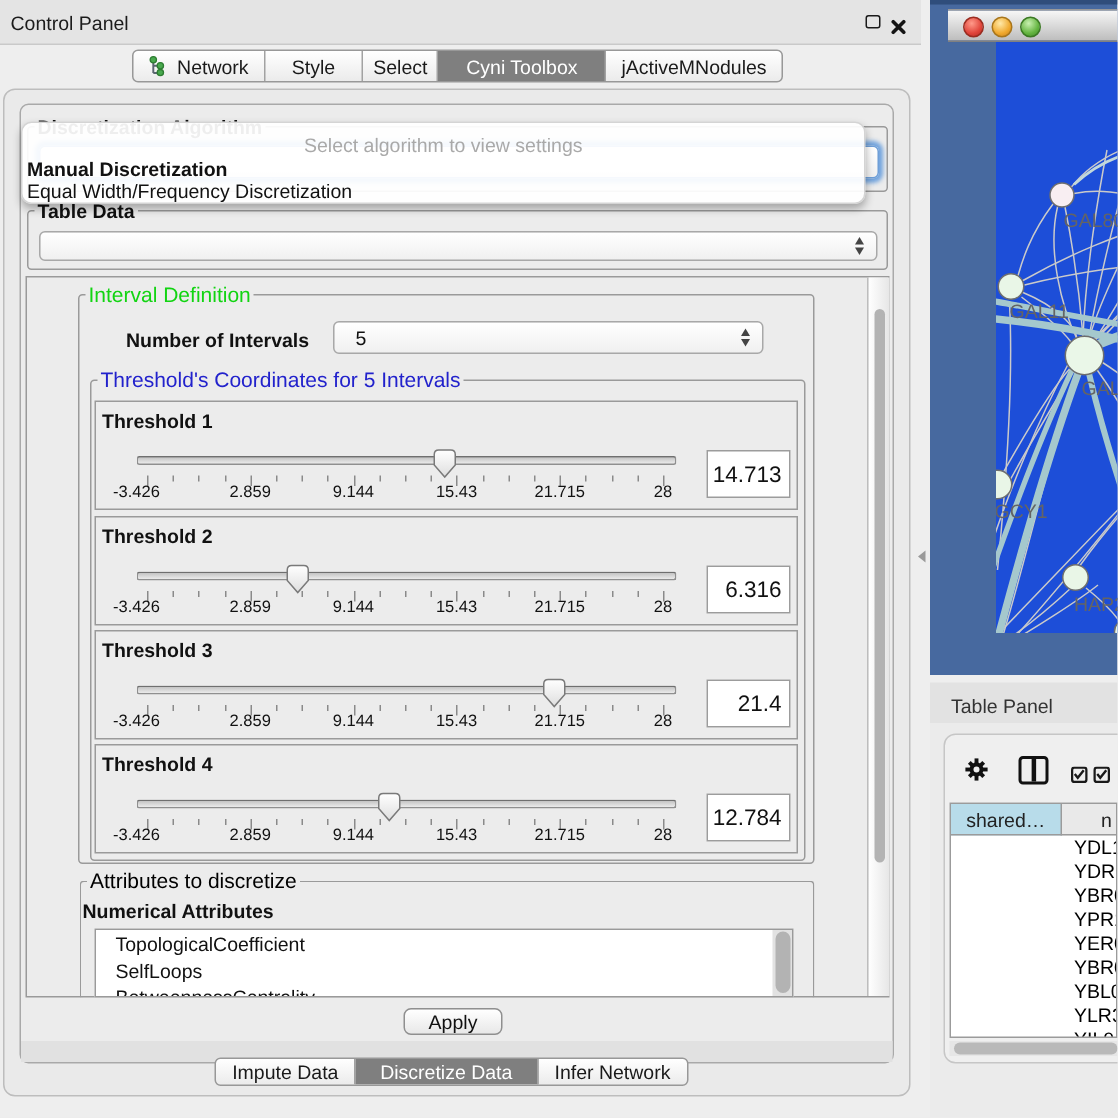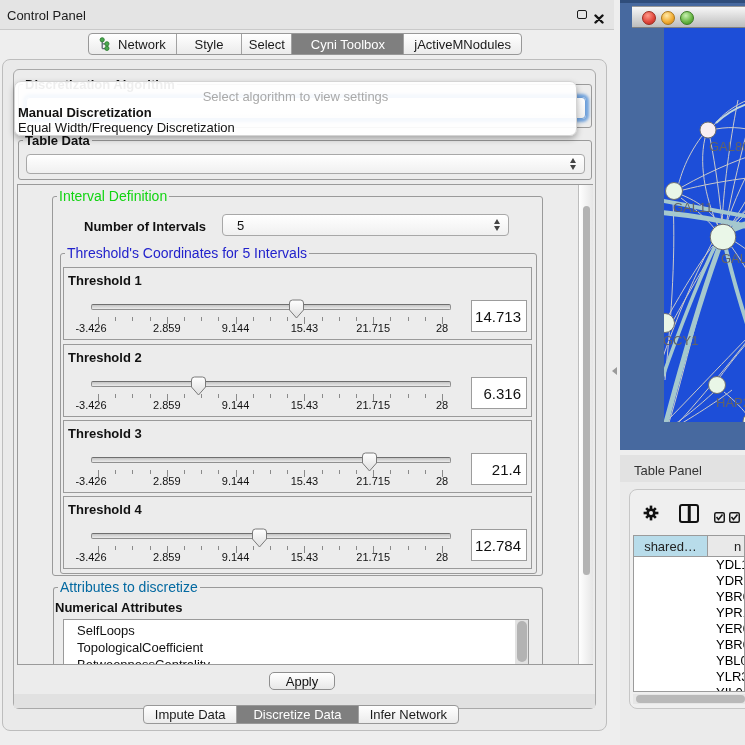--- a/index.html
+++ b/index.html
@@ -283,26 +283,26 @@
         </linearGradient>
           </defs>
         <path d="M 1.5,4 Q 1.5,1 4.5,1 L 12.5,1 Q 15.5,1 15.5,4 L 15.5,11 L 8.5,19 L 1.5,11 Z" fill="url(#tg3)" stroke="#7a7a7a" stroke-width="1"></path>
       </svg>
     </div>
     <div class="vbox">12.784</div>
   </div>
   </div>
 
 <div class="group abs" style="left:53px;top:587px;width:490px;height:78px;border-bottom:none;border-radius:3px 3px 0 0;">
-  <div class="gtitle" style="color:#0369a1;font-size:14px;">Attributes to discretize</div>
+  <div class="gtitle" style="color:#000000;font-size:14px;">Attributes to discretize</div>
 </div>
 <div class="abs" style="left:55px;top:600px;font-size:13px;font-weight:bold;color:#111;">Numerical Attributes</div>
 <div id="attrlist" class="abs">
+  <div style="margin:2px 0 0 13px;">TopologicalCoefficient</div>
   <div style="margin:3px 0 0 13px;">SelfLoops</div>
-  <div style="margin:2px 0 0 13px;">TopologicalCoefficient</div>
   <div style="margin:2px 0 0 13px;">BetweennessCentrality</div>
 </div>
 
 <div class="abs" style="left:515px;top:620px;width:13px;height:44px;background:#e2e2e2;"></div>
 <div class="abs" style="left:516.5px;top:621px;width:10px;height:41px;background:#b3b3b3;border-radius:5px;"></div>
 
 <div class="abs" style="left:14px;top:694px;width:581px;height:14px;background:#e1e1e1;"></div>
 <div id="applybtn" class="abs">Apply</div>
 
 <div id="bottabs" class="tabstrip abs">

